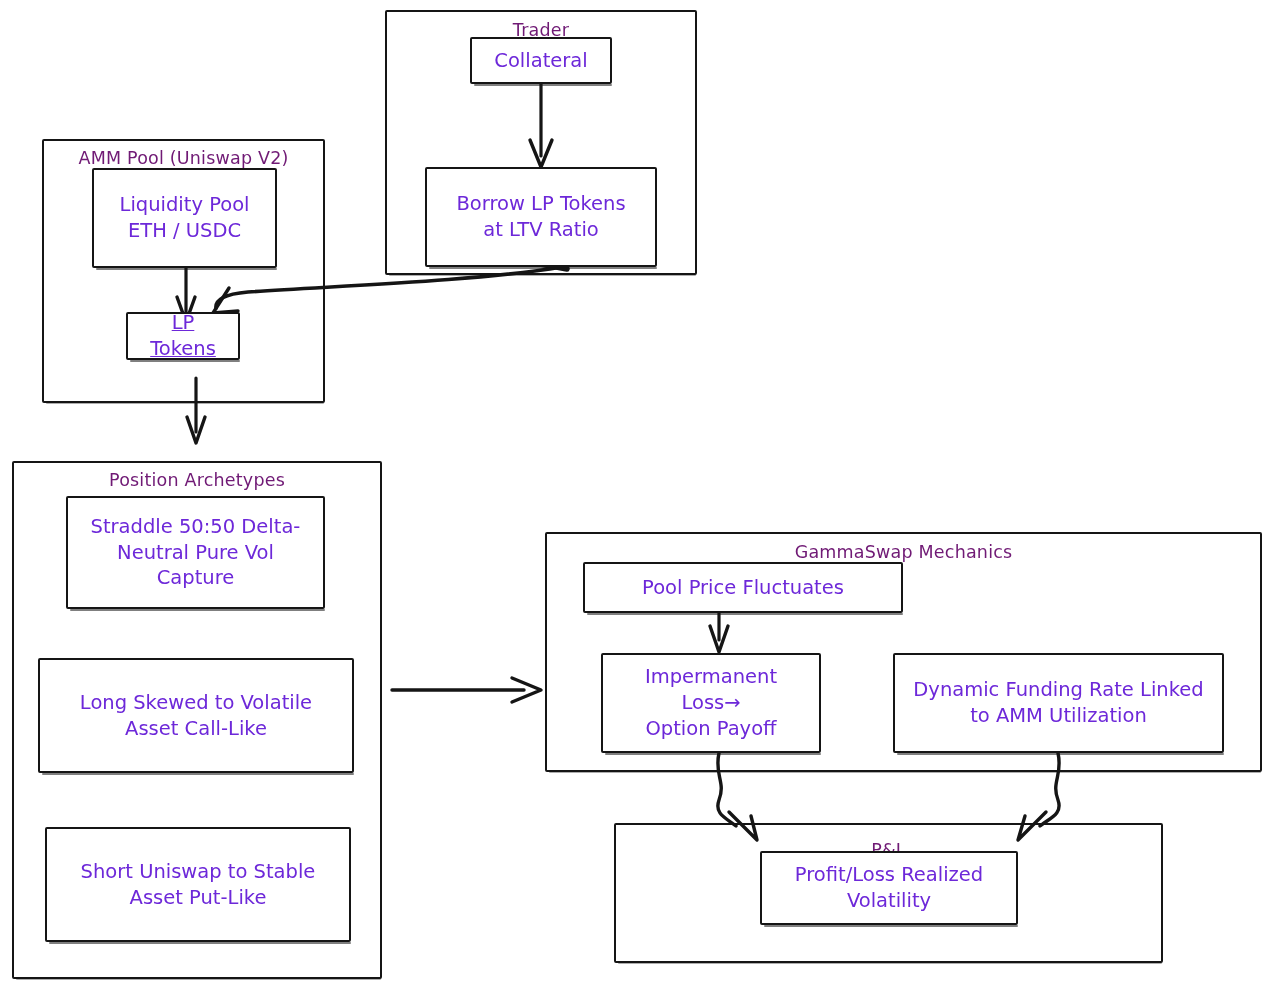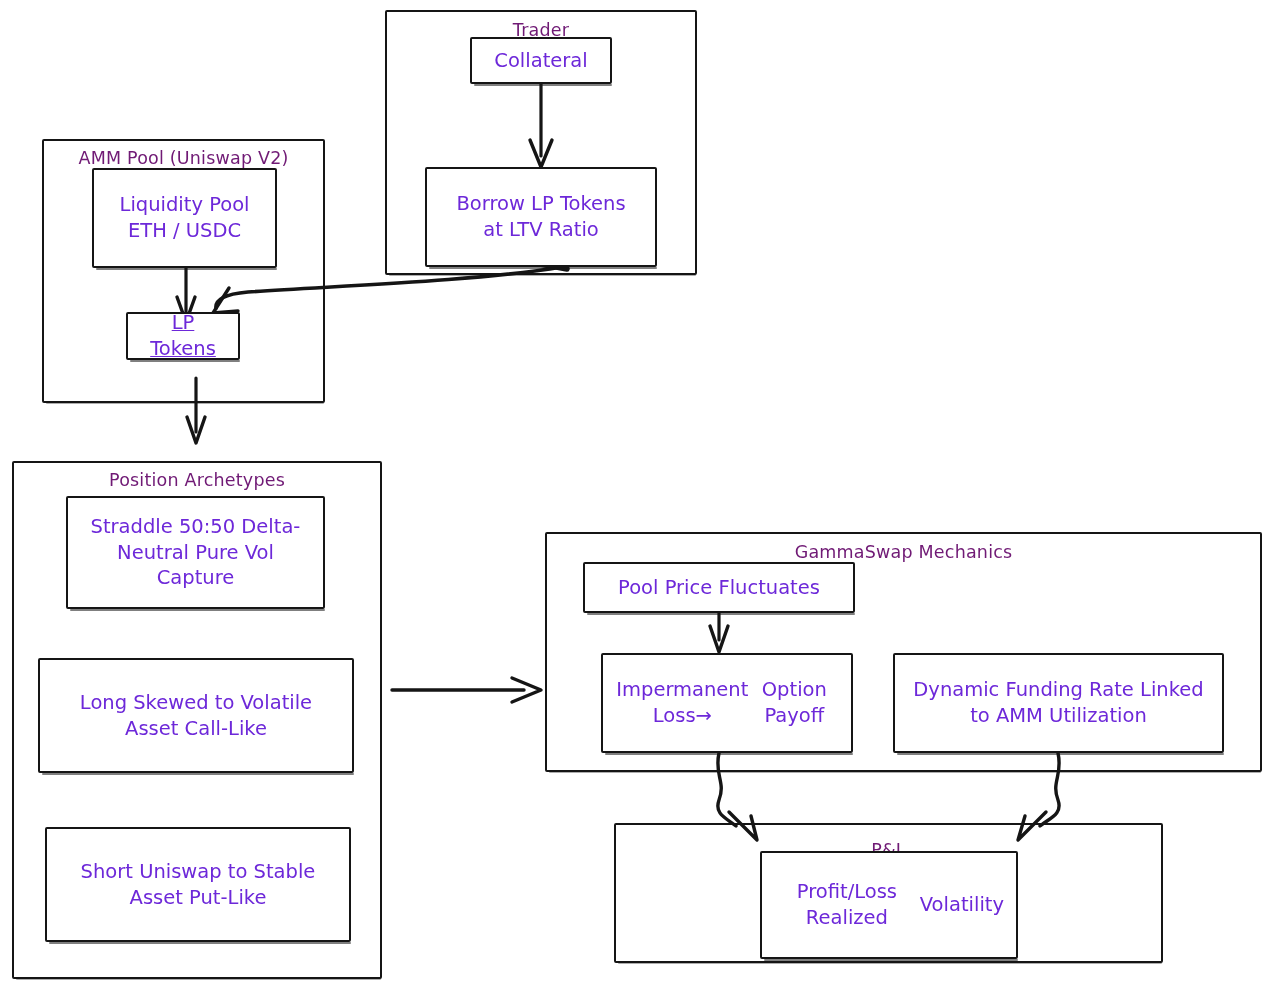--- a/index.html
+++ b/index.html
@@ -169,36 +169,36 @@
 
   <div class="node" style="left:45px; top:827px; width:306px; height:115px; flex-direction:column;">
     <span class="lbl">Short Uniswap to Stable</span>
     <span class="lbl">Asset Put-Like</span>
   </div>
 
   <div class="cluster" style="left:545px; top:532px; width:717px; height:240px;">
     <div class="cluster-label" style="top:8px;">GammaSwap Mechanics</div>
   </div>
 
-  <div class="node" style="left:583px; top:562px; width:272px; height:51px;">
+  <div class="node" style="left:583px; top:562px; width:320px; height:51px;">
     <span class="lbl">Pool Price Fluctuates</span>
   </div>
 
-  <div class="node" style="left:601px; top:653px; width:252px; height:100px; flex-direction:row;">
+  <div class="node" style="left:601px; top:653px; width:220px; height:100px; flex-direction:column;">
     <span class="lbl">Impermanent Loss→</span>
     <span class="lbl">Option Payoff</span>
   </div>
 
   <div class="node" style="left:893px; top:653px; width:331px; height:100px; flex-direction:column;">
     <span class="lbl">Dynamic Funding Rate Linked</span>
     <span class="lbl">to AMM Utilization</span>
   </div>
 
   <div class="cluster" style="left:614px; top:823px; width:549px; height:140px;">
     <div class="cluster-label" style="top:15px;">P&amp;L</div>
   </div>
 
-  <div class="node" style="left:760px; top:851px; width:258px; height:108px; ">
+  <div class="node" style="left:760px; top:851px; width:258px; height:74px; flex-direction:column;">
     <span class="lbl">Profit/Loss Realized</span>
     <span class="lbl">Volatility</span>
   </div>
 
 </div>
 
 </body></html>

